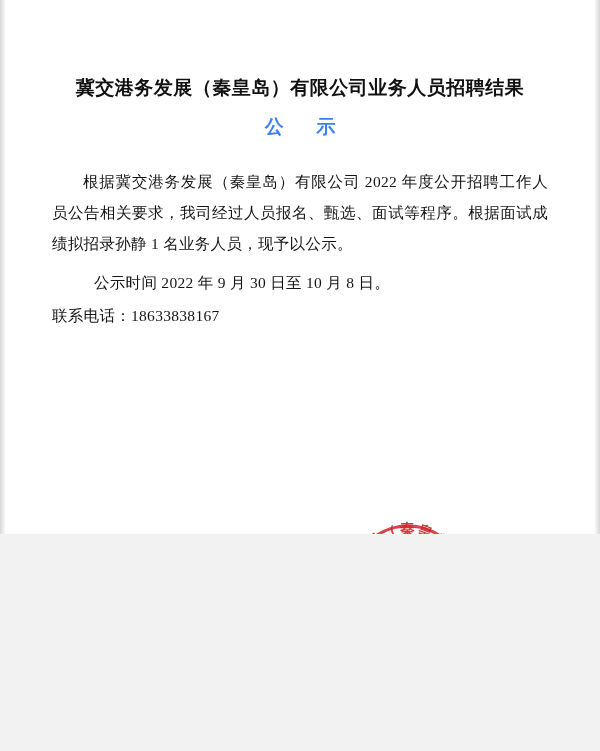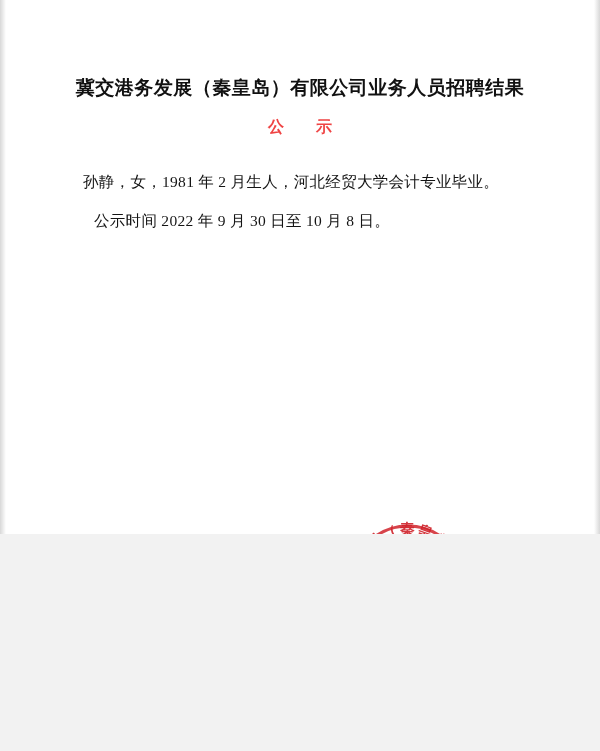--- a/index.html
+++ b/index.html
@@ -31,23 +31,23 @@
   .title {
     font-size: 19px;
     font-weight: bold;
     color: #111111;
     text-align: center;
     line-height: 36px;
     letter-spacing: 0.5px;
     margin: 0 0 4px 0;
   }
   .title-line2 {
-    font-size: 16px;
+    font-size: 19px;
     font-weight: bold;
-    color: #ef4444;
+    color: #3b82f6;
     text-align: center;
     line-height: 34px;
     letter-spacing: 14px;
     margin: 0 0 22px 0;
     padding-left: 14px;
   }
   p.para {
     font-size: 15.5px;
     color: #141414;
     line-height: 31px;
@@ -107,23 +107,24 @@
 <div class="page">
 
   <div class="shadow-edge-left"></div>
   <div class="shadow-edge-right"></div>
 
   <div class="doc-body">
 
     <h1 class="title">冀交港务发展（秦皇岛）有限公司业务人员招聘结果</h1>
     <h1 class="title-line2">公  示</h1>
 
-    <p class="para">孙静，女，1981 年 2 月生人，河北经贸大学会计专业毕业。</p>
+    <p class="para">根据冀交港务发展（秦皇岛）有限公司 2022 年度公开招聘工作人员公告相关要求，我司经过人员报名、甄选、面试等程序。根据面试成绩拟招录孙静 1 名业务人员，现予以公示。</p>
 
     <p class="para noindent tight">公示时间 2022 年 9 月 30 日至 10 月 8 日。</p>
+    <p class="para noindent">联系电话：18633838167</p>
 
   </div>
 
   <div class="seal">
     <svg width="140" height="140" viewBox="0 0 140 140" xmlns="http://www.w3.org/2000/svg">
       <defs>
         <path id="sealArcTop" d="M 22,70 A 48,48 0 0 1 118,70"></path>
         <path id="sealArcBottom" d="M 31,70 A 39,39 0 0 0 109,70"></path>
       </defs>
       <circle cx="70" cy="70" r="56" fill="none" stroke="#d0232b" stroke-width="3.2" opacity="0.85"></circle>

